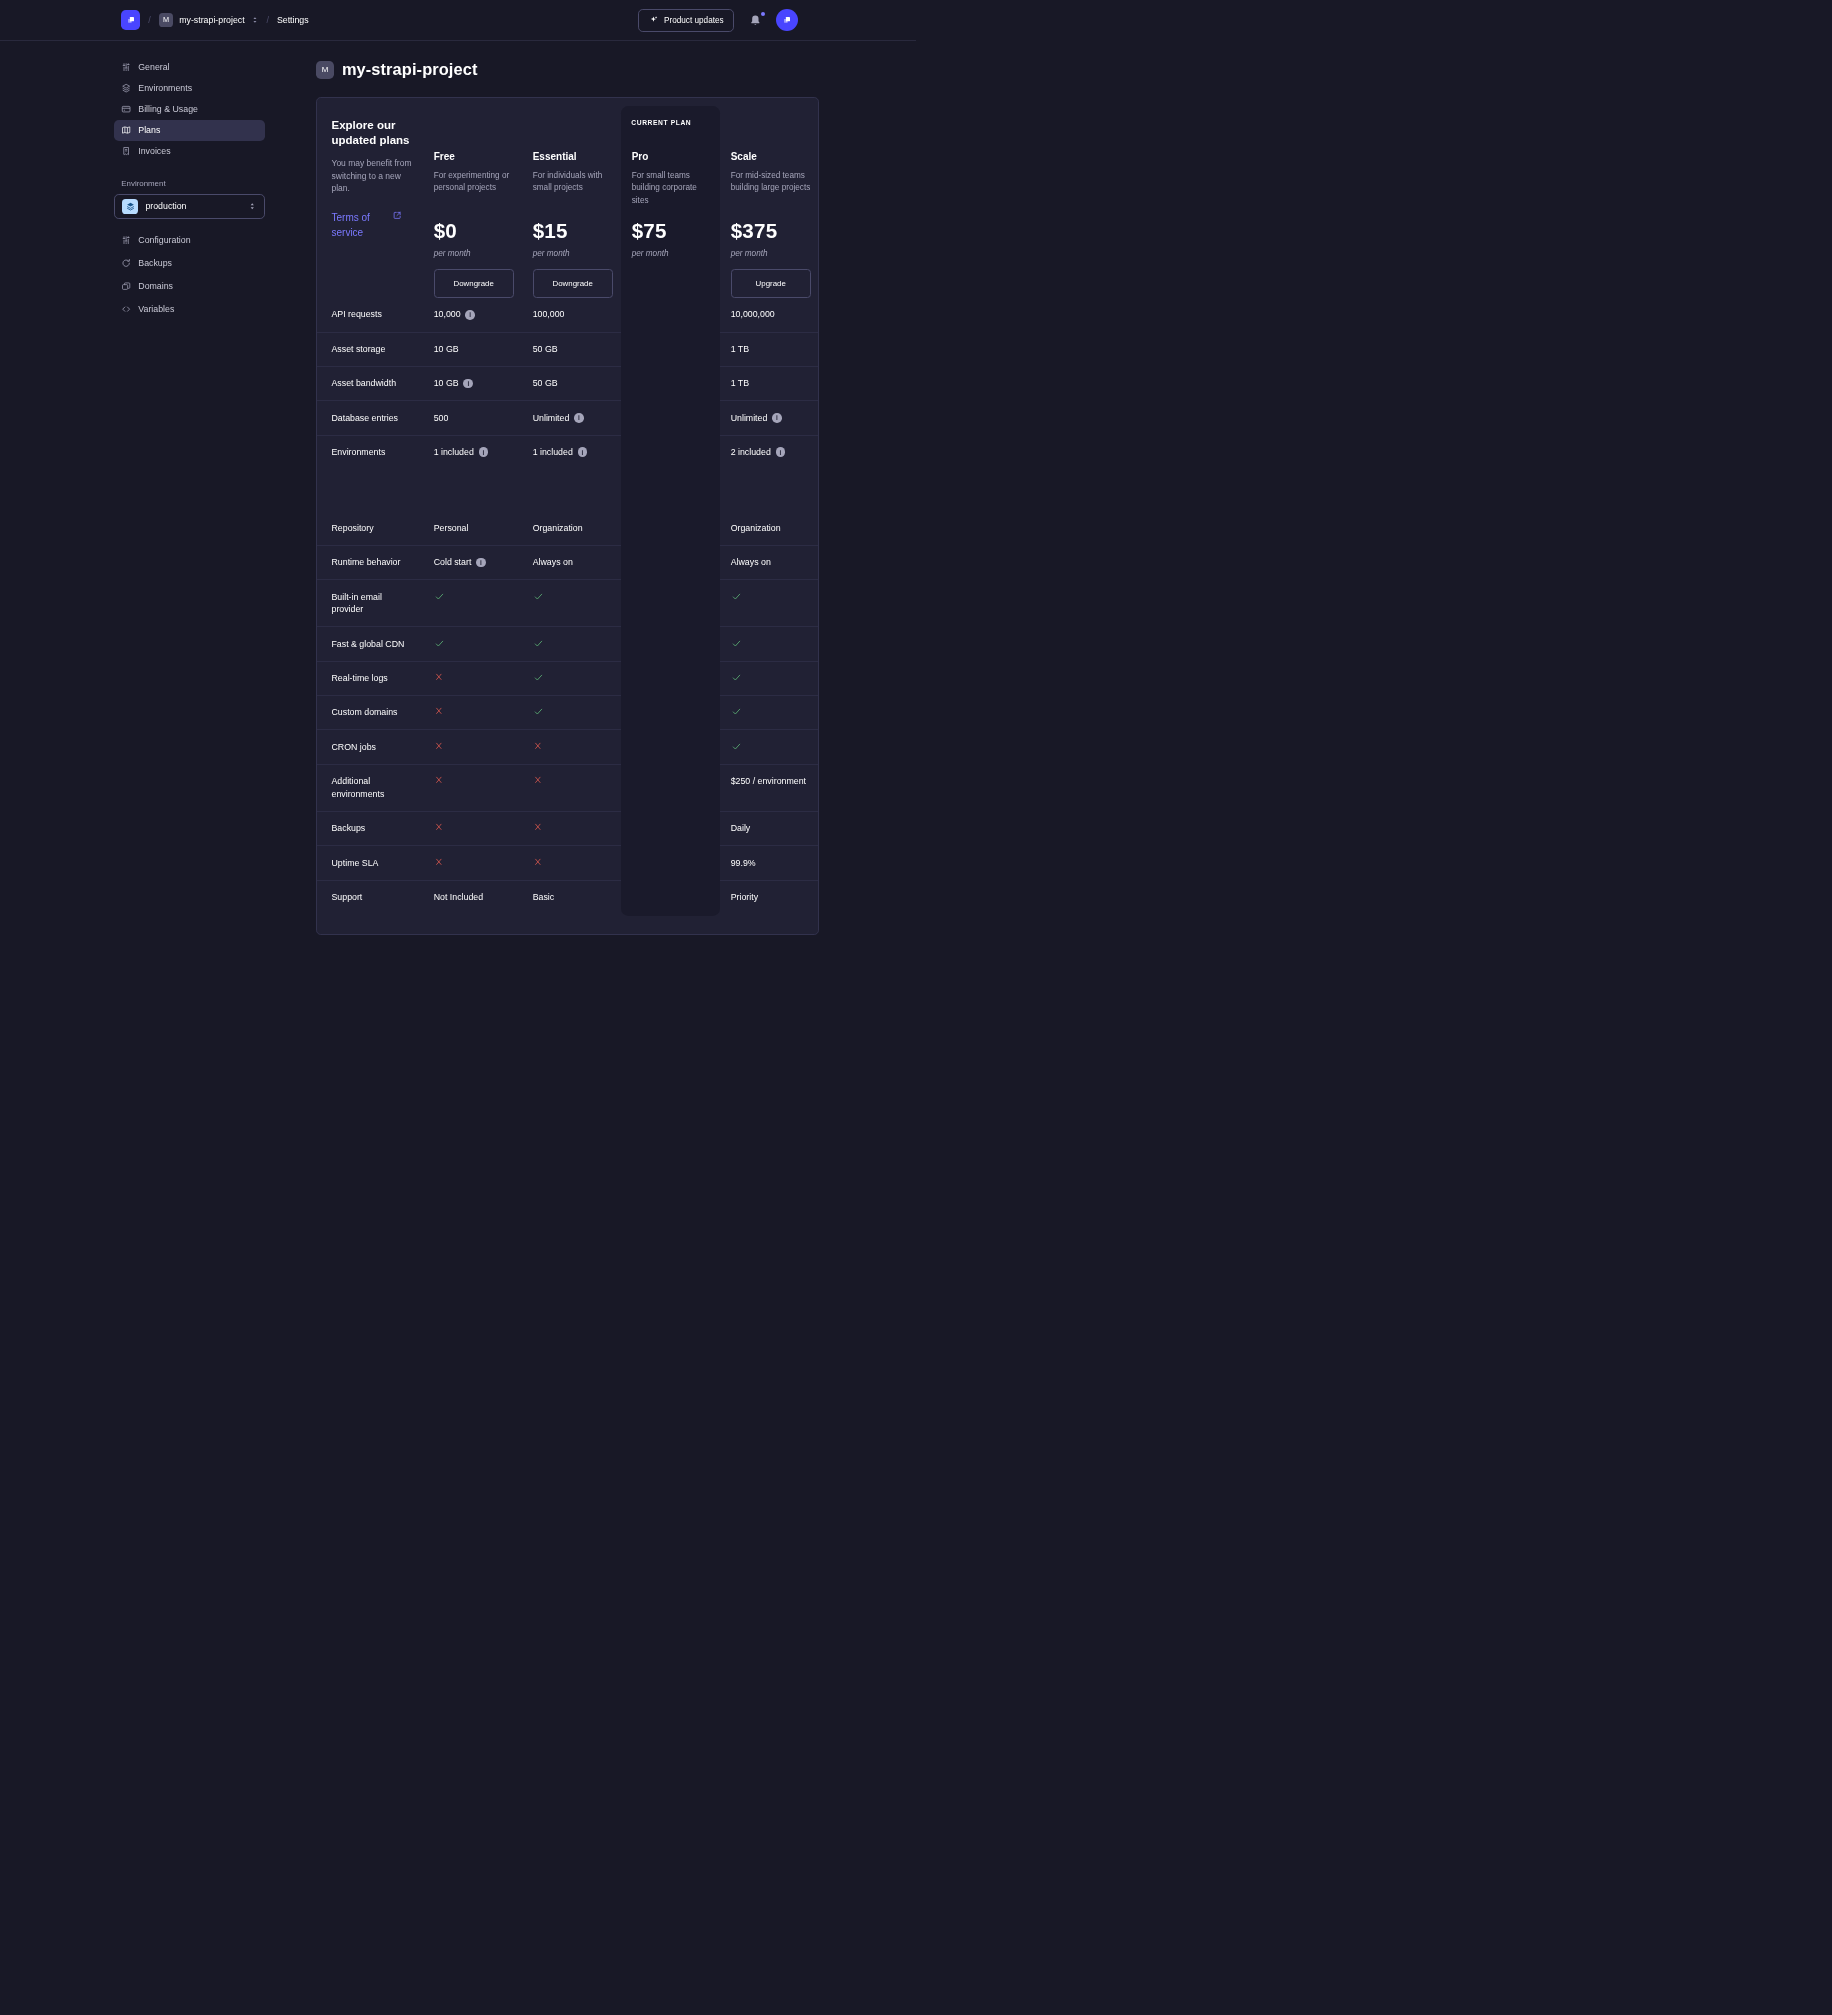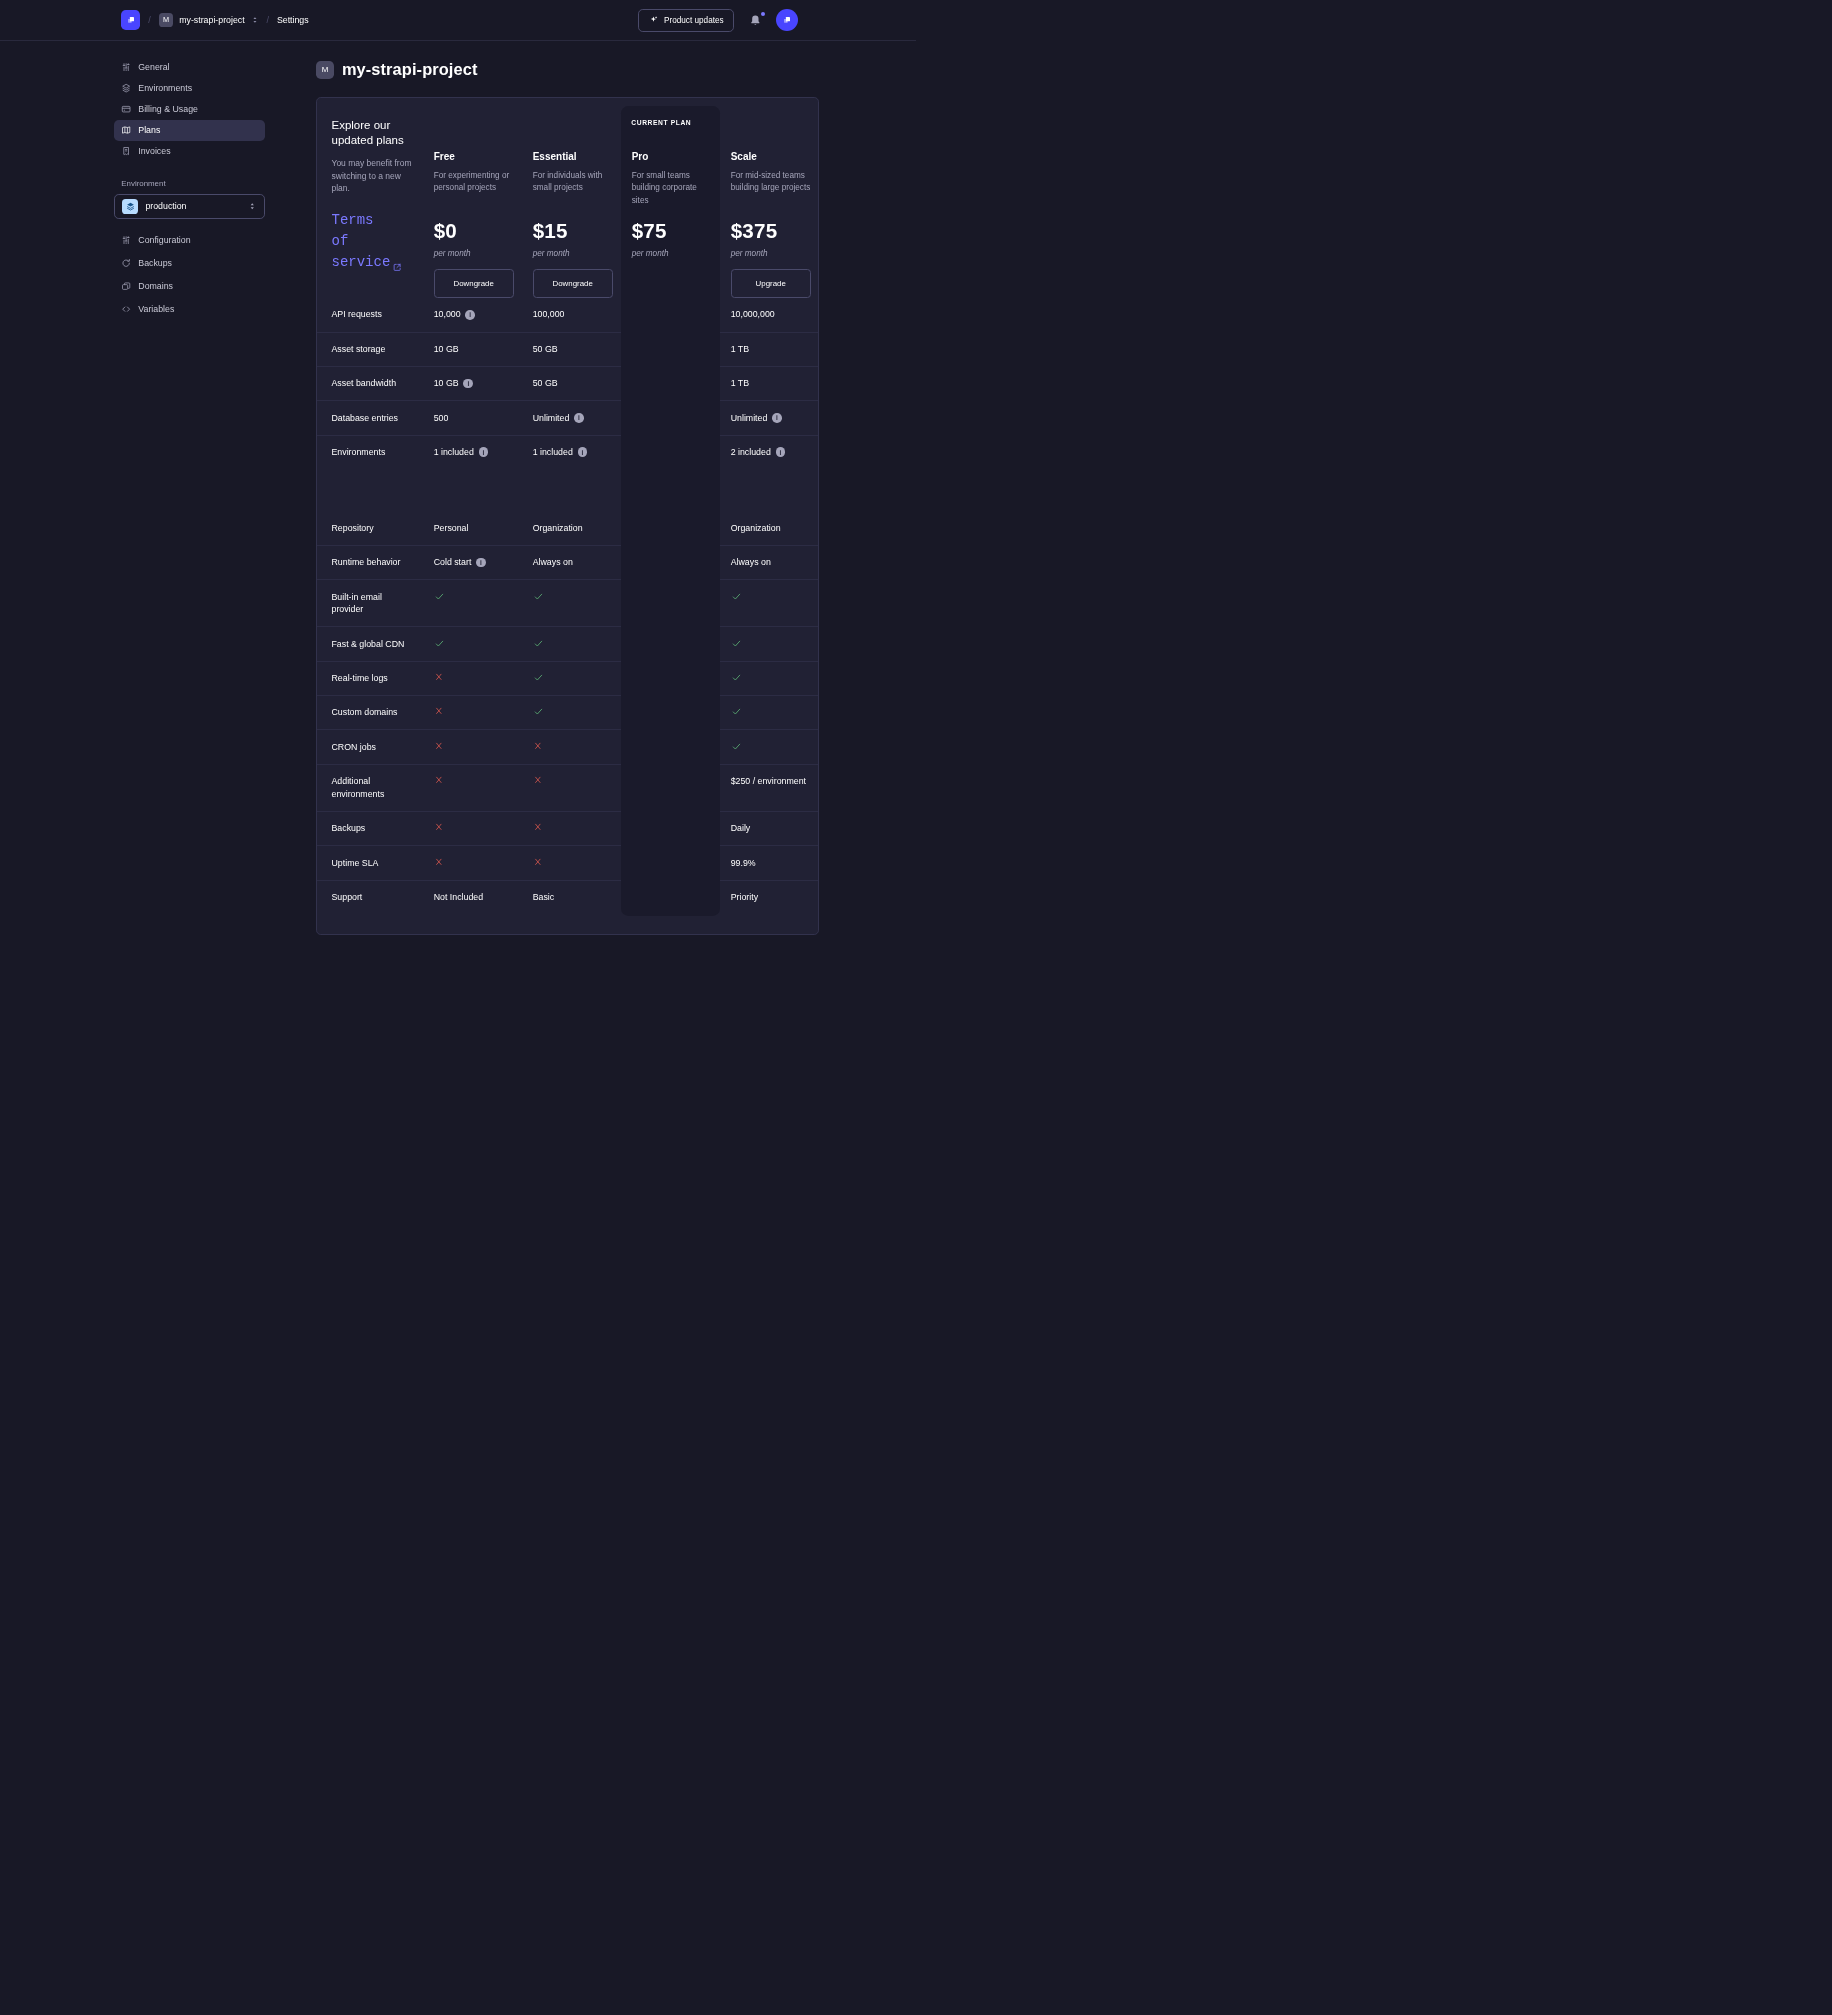--- a/index.html
+++ b/index.html
@@ -62,23 +62,23 @@
 
   .card{position:relative;margin-top:18px;background:var(--card-bg);
     border:0.6px solid var(--card-border);border-radius:4.8px;padding-bottom:20.6px;}
   .band{position:absolute;top:7.9px;bottom:18px;left:304px;width:99px;
     background:var(--band-bg);border-radius:7.3px;z-index:0;}
   .cp-label{position:absolute;top:12.7px;left:10.3px;font-size:6.7px;font-weight:700;
     letter-spacing:0.6px;color:#fff;white-space:nowrap;}
   .grid{position:relative;z-index:1;display:grid;grid-template-columns:107px 99px 99px 99px 99px;}
   .header-grid{min-height:194px;}
   .intro{padding:20px 12px 0 14.5px;}
-  .intro h2{font-size:11.5px;font-weight:400;margin:0;line-height:1.3;}
+  .intro h2{font-size:11.5px;font-weight:700;margin:0;line-height:1.3;}
   .intro p{margin:8.5px 0 0;font-size:8.5px;line-height:1.5;color:var(--muted);}
-  .tos{margin-top:14.5px;display:flex;align-items:flex-end;color:var(--link);font-size:14px;cursor:pointer;font-family:Liberation Mono, monospace;}
+  .tos{margin-top:14.5px;display:flex;align-items:flex-start;color:var(--link);font-size:10px;cursor:pointer;}
   .tos-text{width:51px;line-height:1.5;}
   .ext{margin-left:9.7px;color:var(--link);}
 
   .plan-col{padding:53px 8.5px 0 9.7px;}
   .plan-name{font-size:10px;font-weight:600;}
   .plan-desc{margin-top:7.3px;font-size:8.2px;line-height:1.55;color:var(--muted);min-height:41px;}
   .plan-price{margin-top:8.5px;font-size:20.6px;font-weight:700;letter-spacing:0.2px;}
   .plan-period{margin-top:5.5px;font-size:8.2px;color:var(--muted);font-style:italic;}
   .plan-btn{margin-top:11.5px;height:29px;width:80px;border:0.6px solid var(--btn-border);
     border-radius:3.6px;background:transparent;color:#fff;font-size:7.9px;font-family:inherit;cursor:pointer;}

